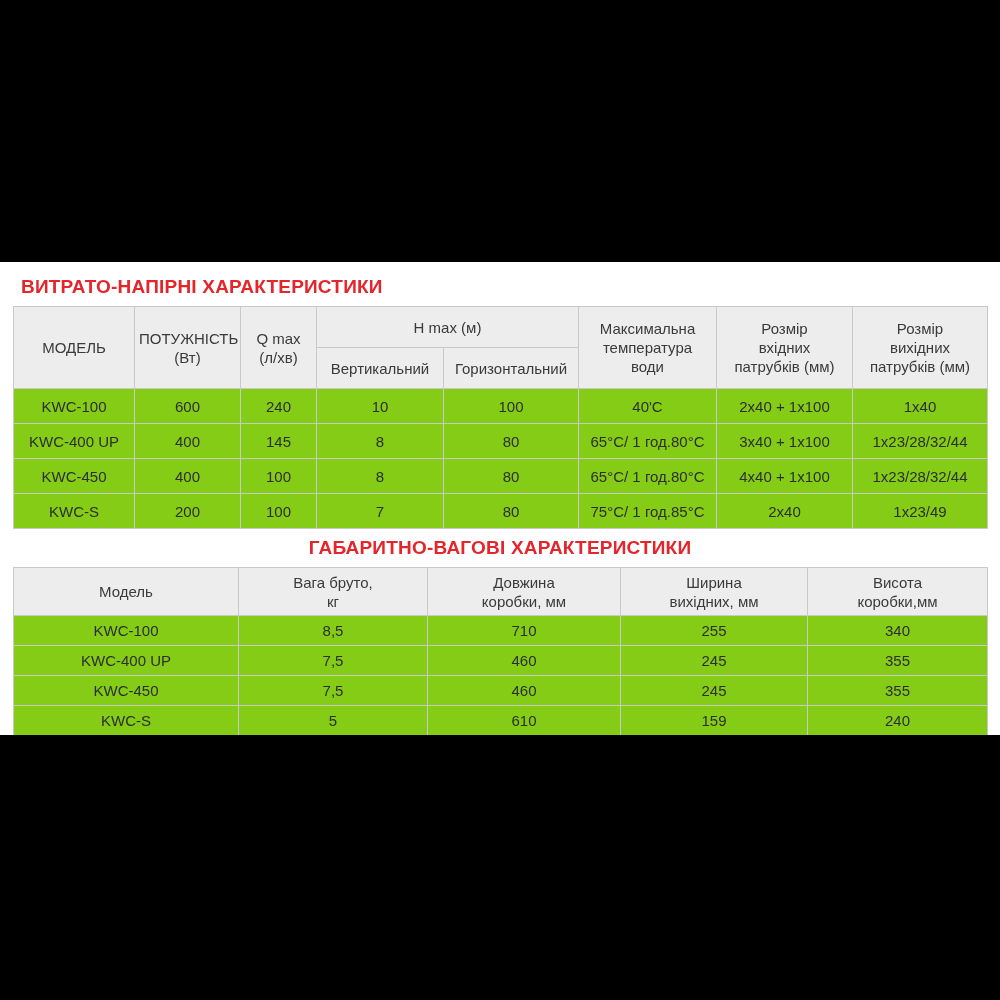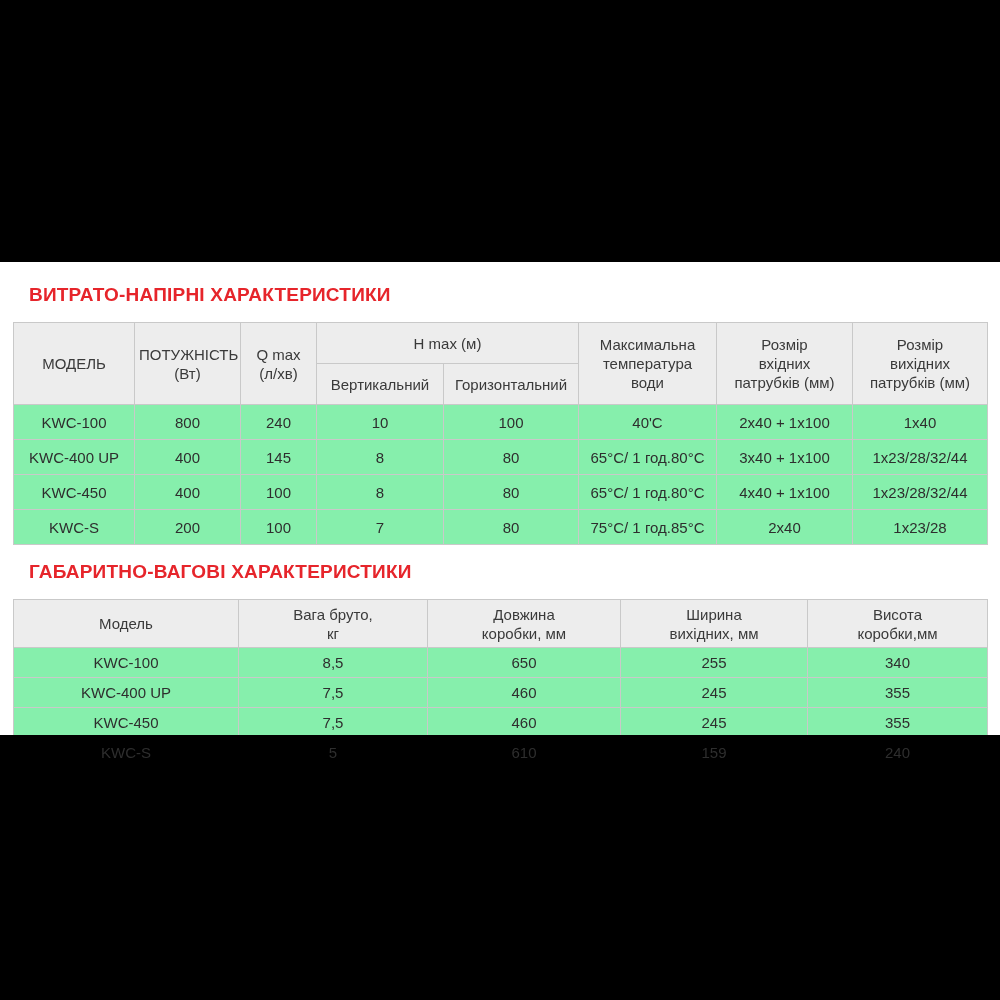--- a/index.html
+++ b/index.html
@@ -24,21 +24,21 @@
   .black-top { height: 262px; }
   .black-bottom { height: 265px; }
   .band {
     box-sizing: border-box;
     width: 1000px;
     height: 473px;
     background: #ffffff;
     padding: 6px 13px 0 13px;
   }
   h1.title {
-    margin: 16px;
+    margin: 8px;
     padding: 0;
     font-size: 19px;
     line-height: 22px;
     font-weight: bold;
     color: #e6252b;
     letter-spacing: 0.2px;
     white-space: nowrap;
   }
   table.spec {
     border-collapse: collapse;
@@ -55,29 +55,29 @@
     white-space: pre-line;
     padding: 2px 4px;
     overflow: hidden;
   }
   table.spec th {
     background: #ededed;
     font-weight: normal;
     color: #3a3a3a;
   }
   table.spec td {
-    background: #86efac;
+    background: #84cc16;
     color: #2e2e2e;
   }
   
   .t1 { margin-top: 6px; }
   .t1 thead tr { height: 41px; }
   .t1 tbody tr { height: 35px; }
   
-  .title2 { margin-top: 15px; }
+  .title2 { margin-top: 15px; text-align: center; }
   .t2 { margin-top: 7px; }
   .t2 thead tr { height: 48px; }
   .t2 tbody tr { height: 30px; }
   td.model {
     text-align: left;
     padding-left: 10px;
   }
 </style>
 </head>
 <body>
@@ -120,21 +120,21 @@
 патрубків (мм)</th>
         </tr>
         <tr>
           <th>Вертикальний</th>
           <th>Горизонтальний</th>
         </tr>
       </thead>
       <tbody>
         <tr>
           <td class="model">KWC-100</td>
-          <td>800</td>
+          <td>600</td>
           <td>240</td>
           <td>10</td>
           <td>100</td>
           <td>40'C</td>
           <td>2x40 + 1x100</td>
           <td>1x40</td>
         </tr>
         <tr>
           <td class="model">KWC-400 UP</td>
           <td>400</td>
@@ -156,21 +156,21 @@
           <td>1x23/28/32/44</td>
         </tr>
         <tr>
           <td class="model">KWC-S</td>
           <td>200</td>
           <td>100</td>
           <td>7</td>
           <td>80</td>
           <td>75°C/ 1 год.85°C</td>
           <td>2x40</td>
-          <td>1x23/28</td>
+          <td>1x23/49</td>
         </tr>
       </tbody>
     </table>
 
     <h1 class="title title2">ГАБАРИТНО-ВАГОВІ ХАРАКТЕРИСТИКИ</h1>
 
     <table class="spec t2">
       <colgroup>
         <col style="width:225px">
           <col style="width:189px">
@@ -188,21 +188,21 @@
           <th>Ширина
 вихідних, мм</th>
           <th>Висота
 коробки,мм</th>
         </tr>
       </thead>
       <tbody>
         <tr>
           <td class="model">KWC-100</td>
           <td>8,5</td>
-          <td>650</td>
+          <td>710</td>
           <td>255</td>
           <td>340</td>
         </tr>
         <tr>
           <td class="model">KWC-400 UP</td>
           <td>7,5</td>
           <td>460</td>
           <td>245</td>
           <td>355</td>
         </tr>

